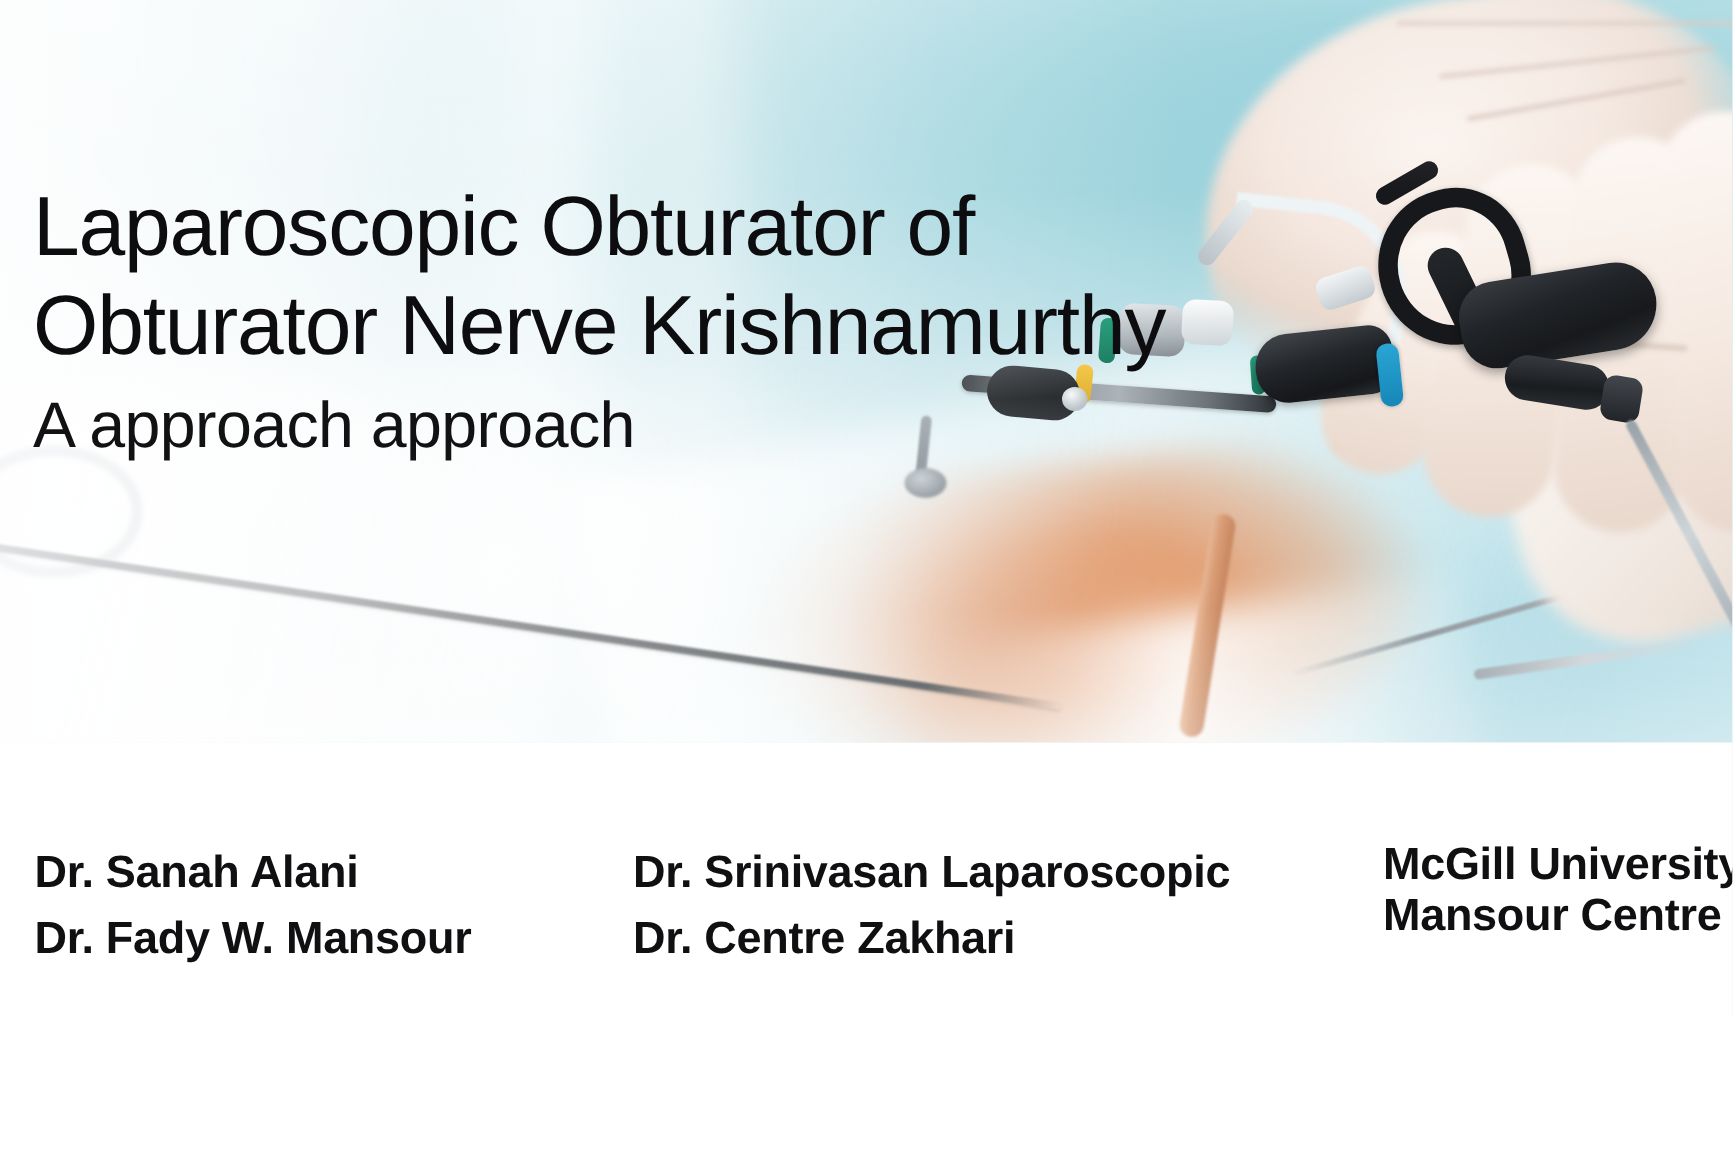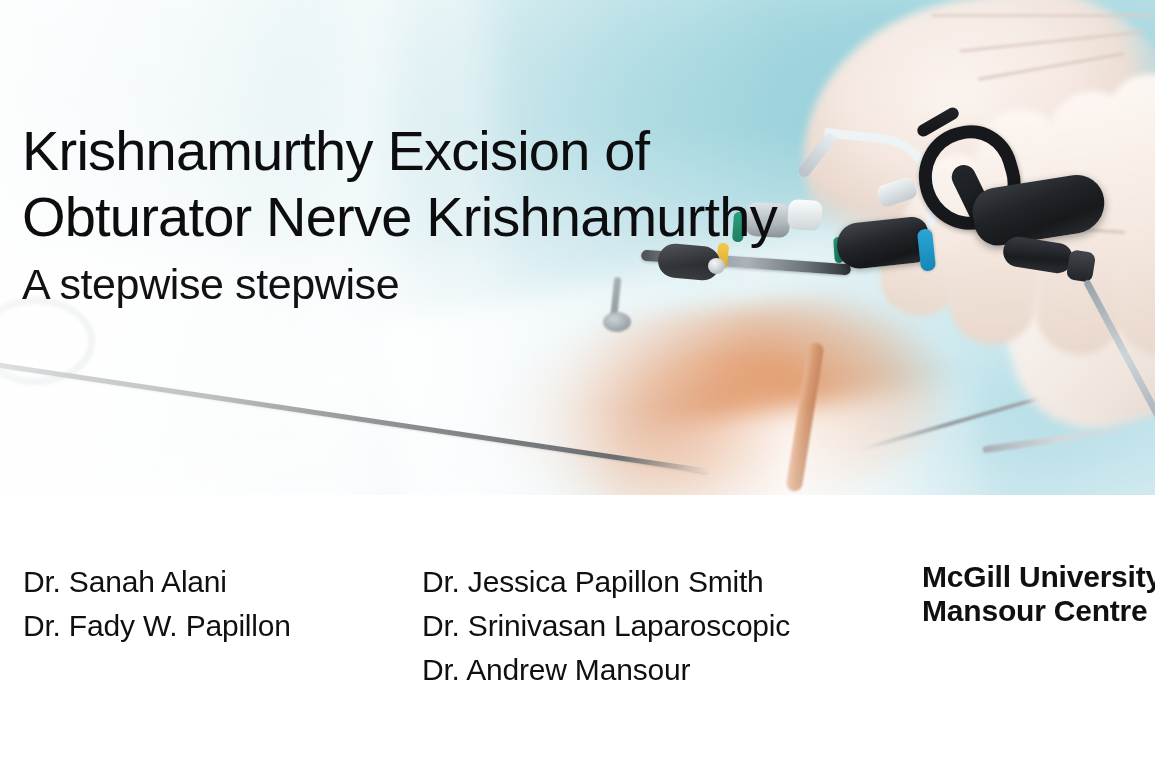--- a/index.html
+++ b/index.html
@@ -490,21 +490,21 @@
     top: 0;
   }
   .col-1 { left: 23px; }
   .col-2 { left: 422px; }
   .col-3 { left: 922px; white-space: nowrap; }
 
   .author-line {
     font-family: "Liberation Sans", sans-serif;
     font-size: 30px;
     line-height: 44px;
-    font-weight: 400;
+    font-weight: 700;
     letter-spacing: -0.2px;
     color: #101012;
     white-space: nowrap;
   }
   .inst-line {
     font-family: "Liberation Sans", sans-serif;
     font-size: 30px;
     line-height: 34px;
     font-weight: 700;
     letter-spacing: -0.2px;
@@ -577,38 +577,37 @@
         <div class="tr-nut"></div>
         <div class="light-cable"></div>
         <div class="light-cable2"></div>
       </div>
 
       <div class="scrim"></div>
       <div class="scrim-v"></div>
     </div>
 
     <div class="title-block">
-      <h1 class="title">Krishnamurthy Excision of</h1>
+      <h1 class="title">Laparoscopic Obturator of</h1>
       <h1 class="title">Obturator Nerve Krishnamurthy</h1>
-      <p class="subtitle">A stepwise stepwise</p>
+      <p class="subtitle">A approach approach</p>
     </div>
   </div>
 
   <div class="footer">
     <div class="authors">
 
       <div class="col col-1">
         <div class="author-line">Dr. Sanah Alani</div>
-        <div class="author-line">Dr. Fady W. Papillon</div>
+        <div class="author-line">Dr. Fady W. Mansour</div>
       </div>
 
       <div class="col col-2">
-        <div class="author-line">Dr. Jessica Papillon Smith</div>
         <div class="author-line">Dr. Srinivasan Laparoscopic</div>
-        <div class="author-line">Dr. Andrew Mansour</div>
+        <div class="author-line">Dr. Centre Zakhari</div>
       </div>
 
       <div class="col col-3">
         <div class="inst-line">McGill University</div>
         <div class="inst-line">Mansour Centre</div>
       </div>
 
     </div>
   </div>
 

